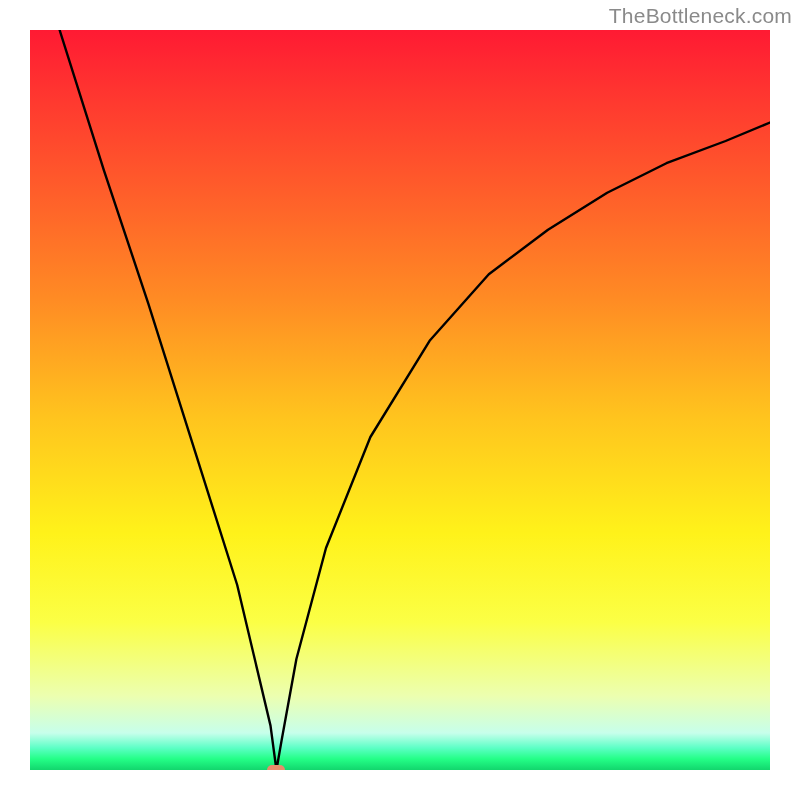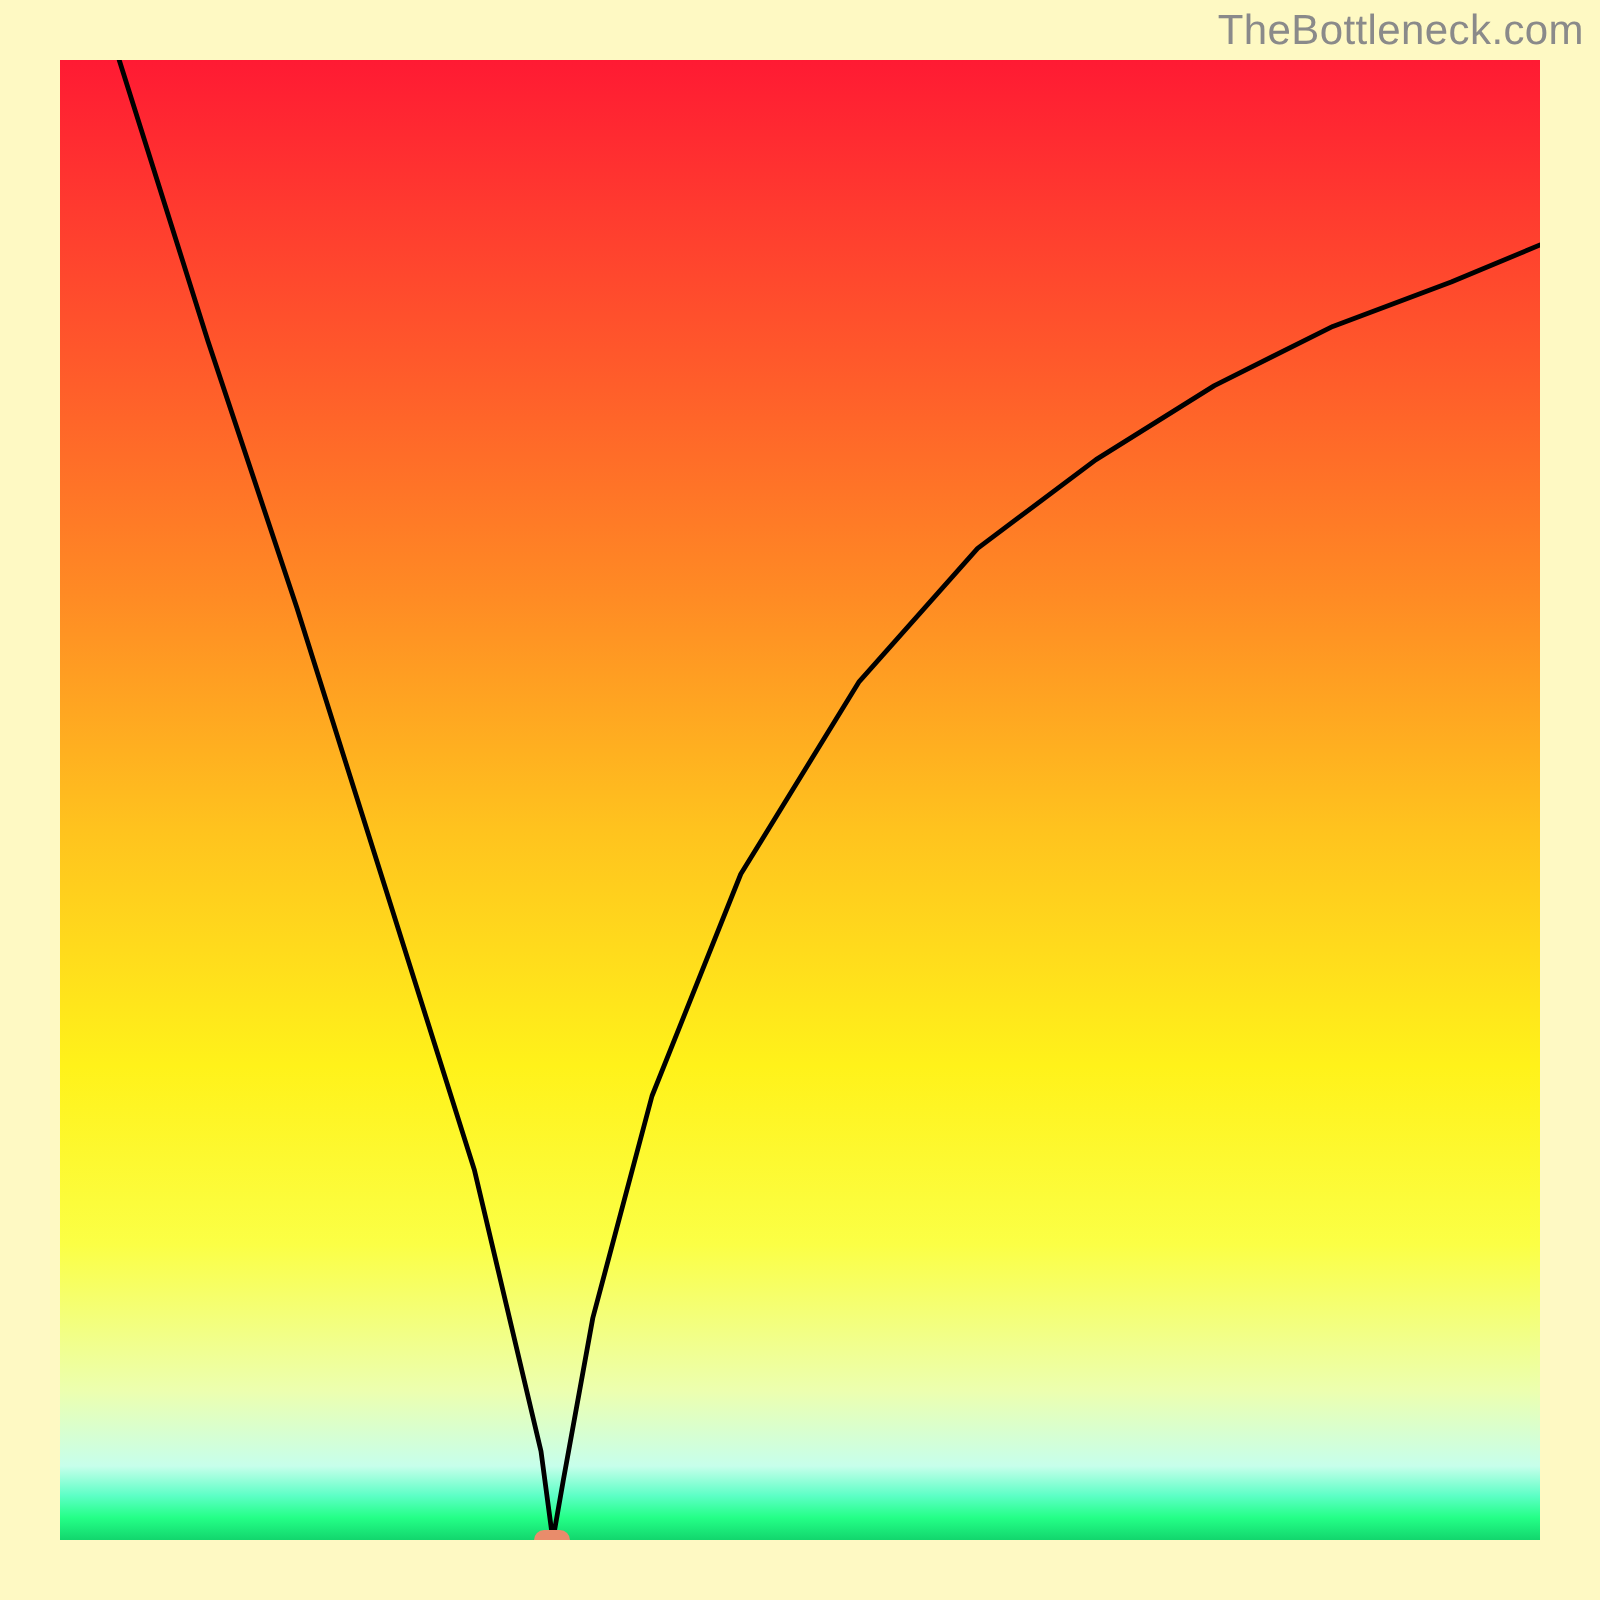--- a/index.html
+++ b/index.html
@@ -10,21 +10,21 @@
     background: #000;
     overflow: hidden;
     font-family: Arial, Helvetica, sans-serif;
   }
   .frame {
     position: absolute;
     top: 0;
     left: 0;
     width: 800px;
     height: 800px;
-    background: #fef9c3;
+    background: #ffffff;
   }
   .plot {
     position: absolute;
     top: 30px;
     left: 30px;
     width: 740px;
     height: 740px;
     overflow: hidden;
   }
   .gradient {

